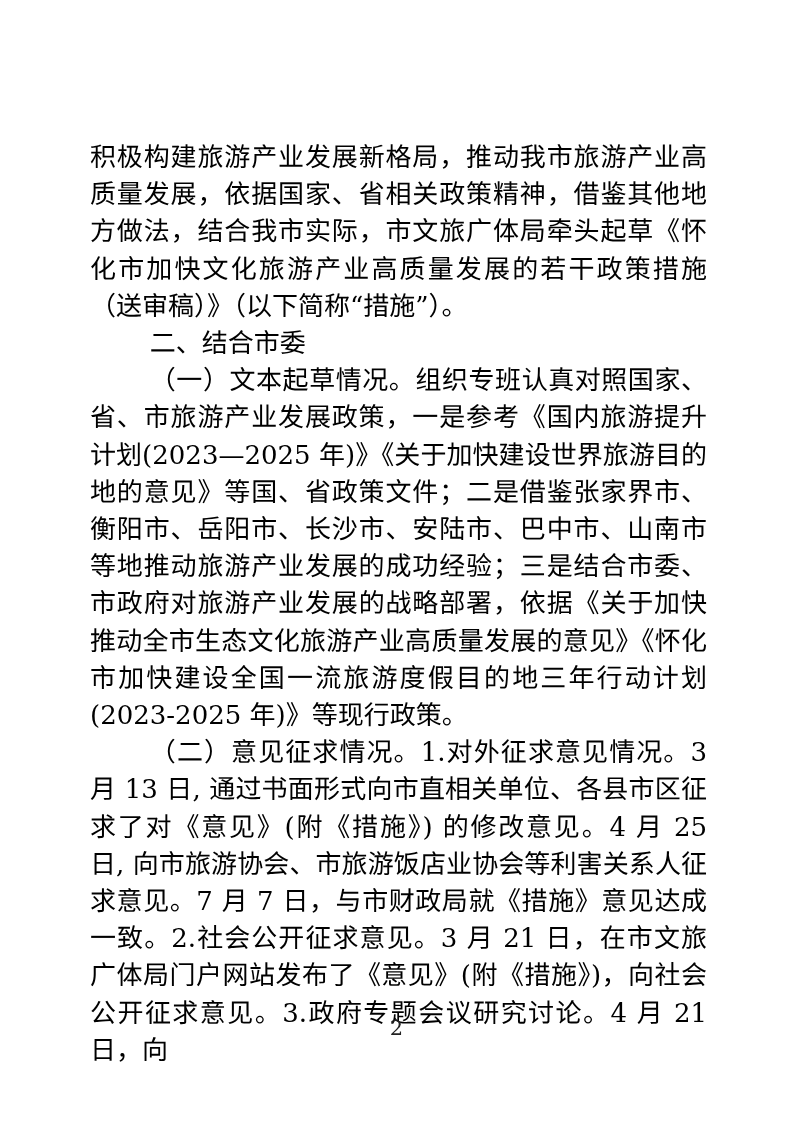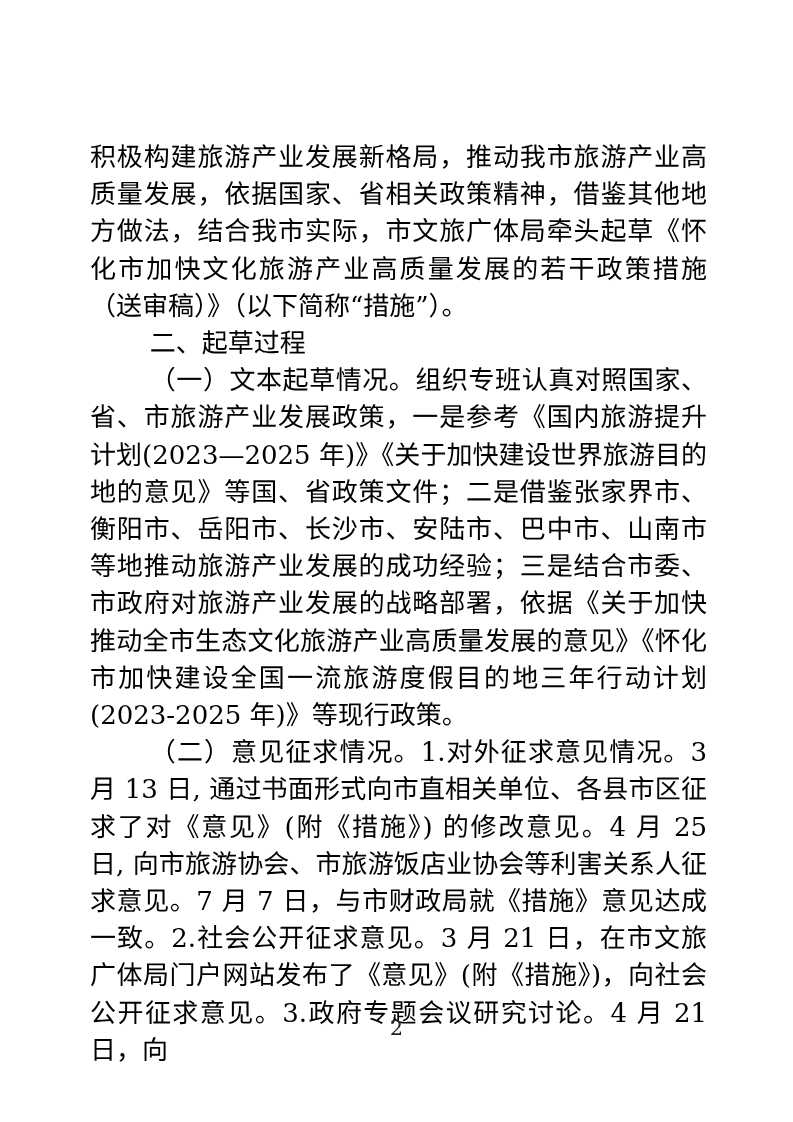--- a/index.html
+++ b/index.html
@@ -47,18 +47,18 @@
     color: #222222;
     font-family: "DejaVu Serif", serif;
   }
 </style>
 </head>
 <body>
 
 <div class="page">
   <div class="content" id="content">
       <p class="para"><span class="run">积极构建旅游产业发展新格局，推动我市旅游产业高质量发展，依据国家、省相关政策精神，借鉴其他地方做法，结合我市实际，市文旅广体局牵头起草《怀化市加快文化旅游产业高质量发展的若干政策措施（送审稿）》（以下简称“措施”）。</span></p>
-      <p class="para indent"><span class="run">二、起草过程</span></p>
+      <p class="para indent"><span class="run">二、结合市委</span></p>
       <p class="para indent"><span class="run">（一）文本起草情况。组织专班认真对照国家、省、市旅游产业发展政策，</span><span class="run bold">一是</span><span class="run">参考《国内旅游提升计划(2023—2025 年)》《关于加快建设世界旅游目的地的意见》等国、省政策文件；</span><span class="run bold">二是</span><span class="run">借鉴张家界市、衡阳市、岳阳市、长沙市、安陆市、巴中市、山南市等地推动旅游产业发展的成功经验；</span><span class="run bold">三是</span><span class="run">结合市委、市政府对旅游产业发展的战略部署，依据《关于加快推动全市生态文化旅游产业高质量发展的意见》《怀化市加快建设全国一流旅游度假目的地三年行动计划(2023-2025 年)》等现行政策。</span></p>
       <p class="para indent"><span class="run">（二）意见征求情况。</span><span class="run bold">1.对外征求意见情况</span><span class="run">。3 月 13 日, 通过书面形式向市直相关单位、各县市区征求了对《意见》(附《措施》) 的修改意见。4 月 25 日, 向市旅游协会、市旅游饭店业协会等利害关系人征求意见。7 月 7 日，与市财政局就《措施》意见达成一致。</span><span class="run bold">2.社会公开征求意见</span><span class="run">。3 月 21 日，在市文旅广体局门户网站发布了《意见》(附《措施》)，向社会公开征求意见。</span><span class="run bold">3.政府专题会议研究讨论</span><span class="run">。4 月 21 日，向</span></p>
     </div>
   <div class="page-number">2</div>
 </div>
 
 </body></html>

